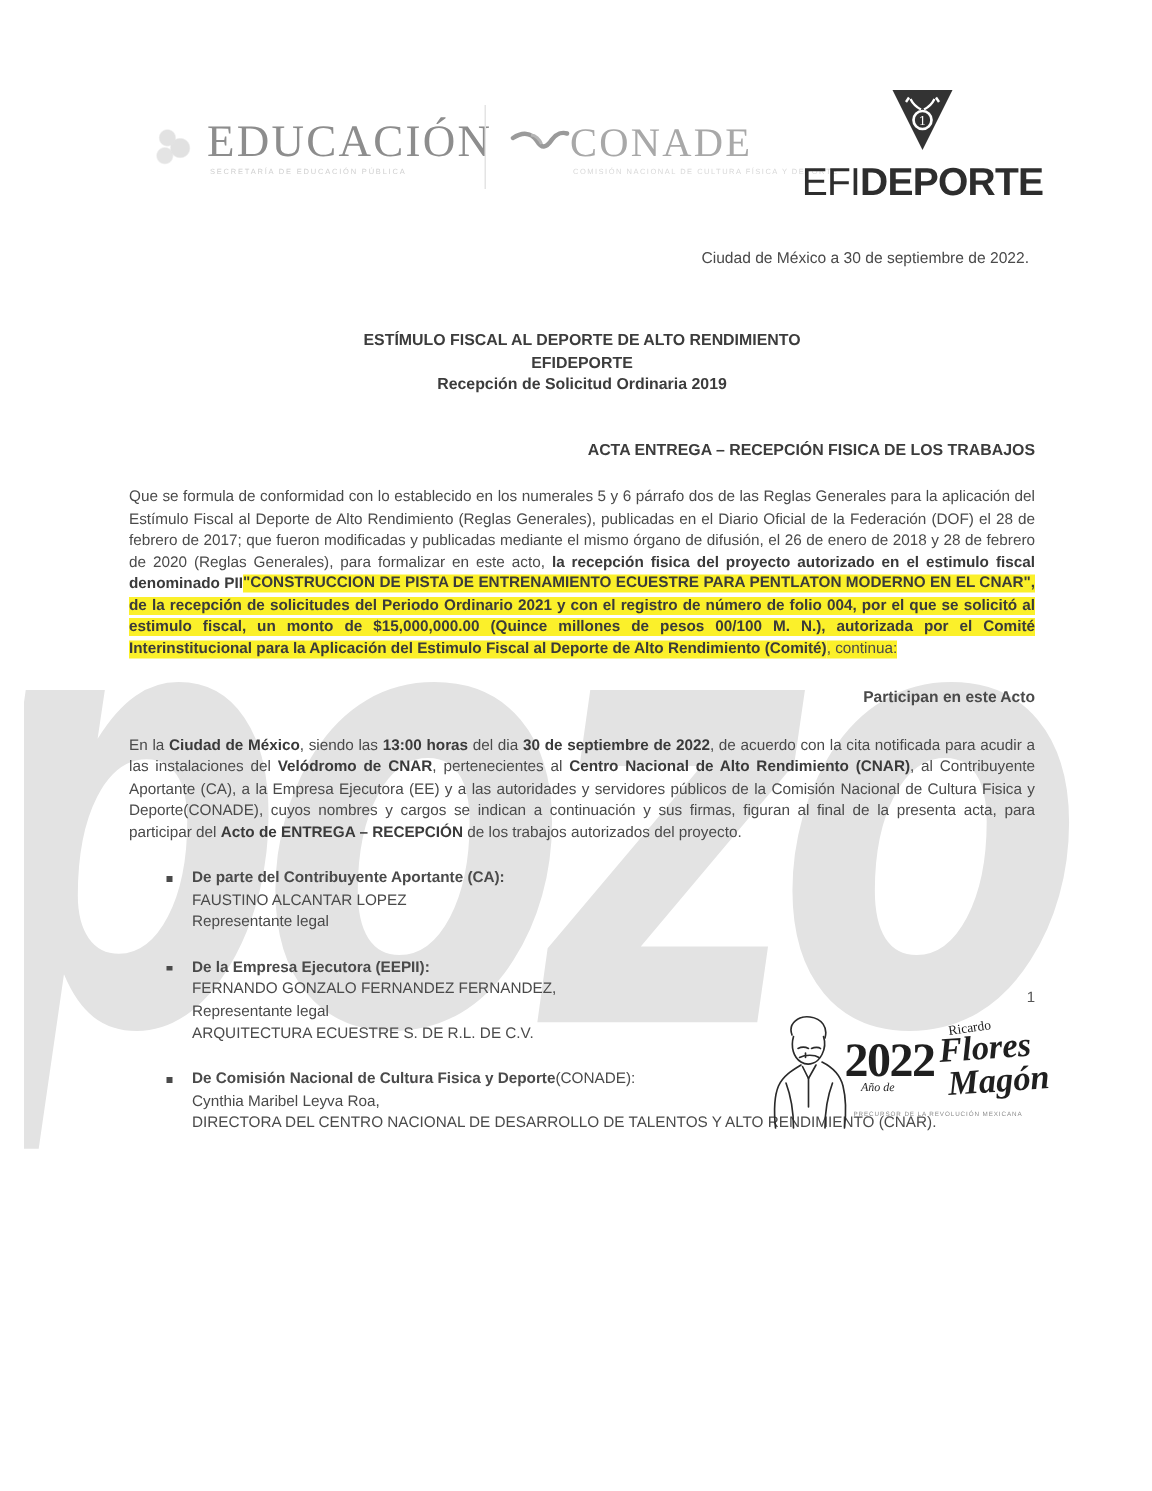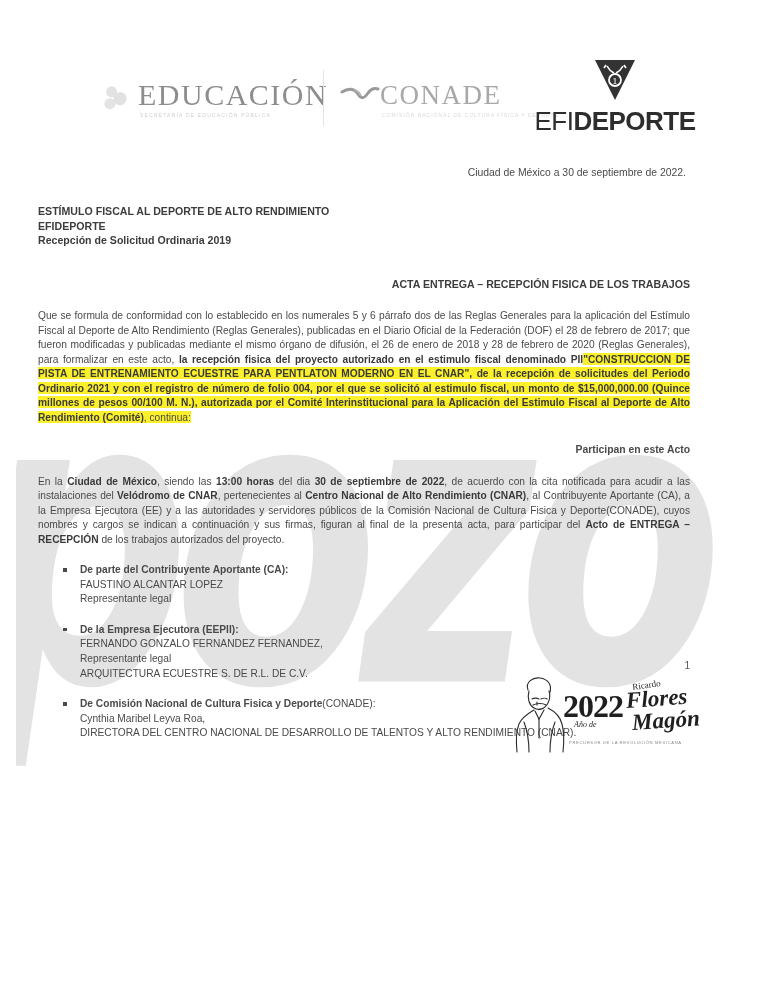--- a/index.html
+++ b/index.html
@@ -157,35 +157,35 @@
     font-size: 26px;
     letter-spacing: -0.5px;
     color: #2d2d2d;
     white-space: nowrap;
   }
   #logo-efideporte .efi-word .thin { font-weight: 400; }
   #logo-efideporte .efi-word .thick { font-weight: bold; }
 
   
   #body-wrap {
-    padding: 0 78px 0 38px;
+    padding: 0 78px 0 86px;
     font-size: 10.2px;
     line-height: 14.4px;
     color: #4a4a4a;
   }
   .date-line {
     text-align: right;
     margin: 16px 0 0 0;
     font-size: 10.4px;
     color: #4a4a4a;
     padding-right: 4px;
   }
   .title-block {
-    text-align: left;
-    margin-top: 24px;
+    text-align: center;
+    margin-top: 40px;
     font-weight: bold;
     font-size: 10.6px;
     line-height: 14.5px;
     color: #3c3c3c;
   }
   .subtitle-block {
     text-align: right;
     margin-top: 29px;
     font-weight: bold;
     font-size: 10.6px;

